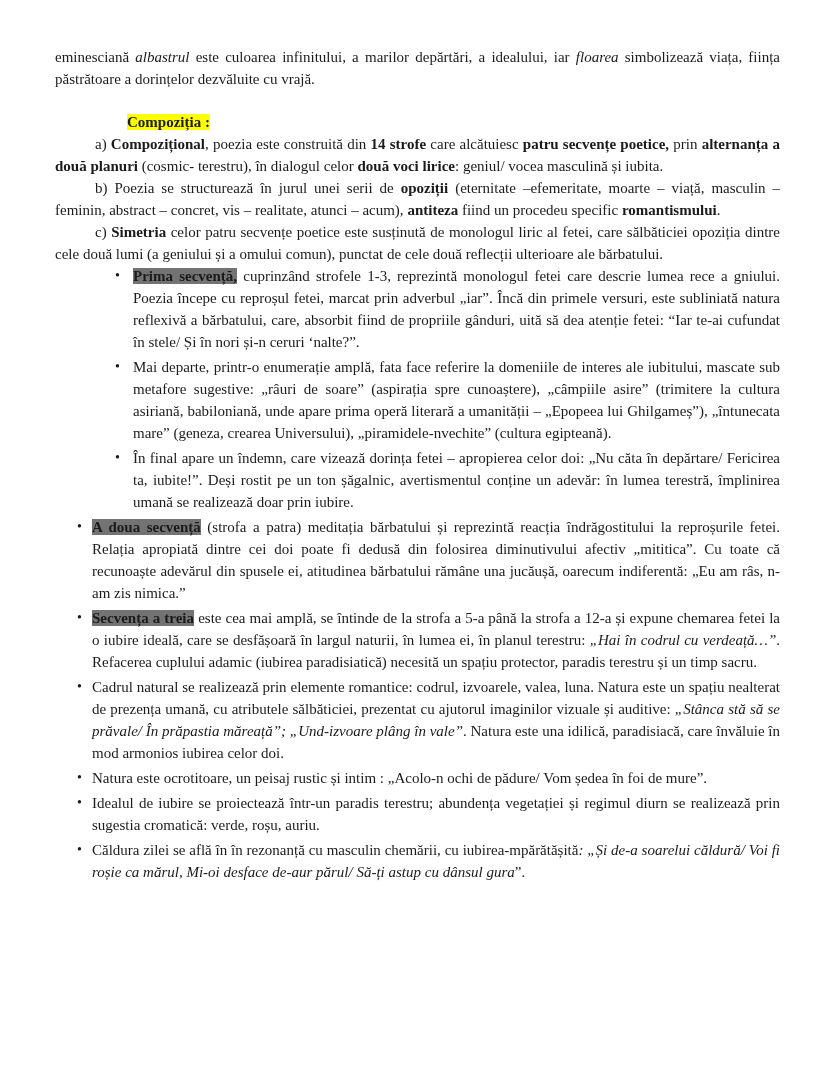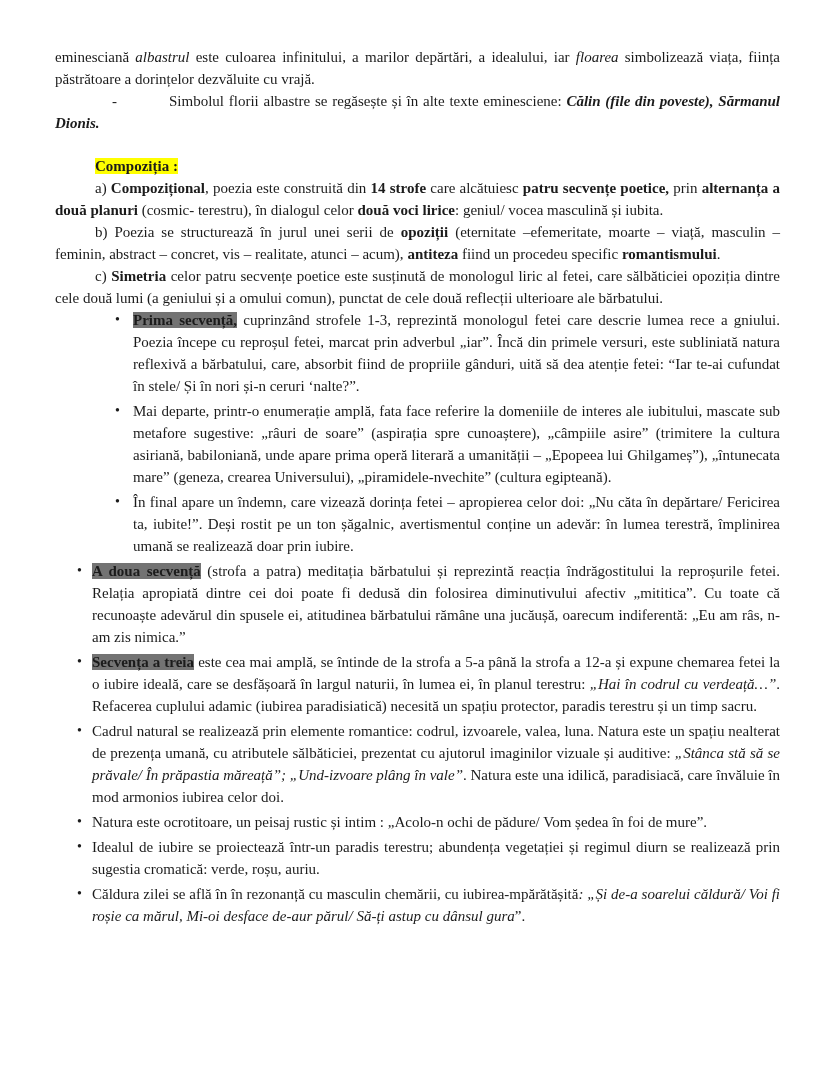--- a/index.html
+++ b/index.html
@@ -25,31 +25,30 @@
   .bullet.lvl2 { padding-left: 78px; }
   .marker {
     position: absolute;
     top: 0; 
     font-size: 14px;
   }
   .lvl1 > .marker { left: 22px; }
   .lvl2 > .marker { left: 60px; }
   .b { font-weight: bold; }
   .i { font-style: italic; }
-  .hl-y { background: #ffff00; }
+  .hl-y { background: #ffff00; margin-left: 32px; }
   .hl-c { background: #737373; }
   .spacer { display: inline-block; }
 </style>
 </head>
 <body>
 
 <div class="page">
   <div>
       <div class="block p"><span class="">eminesciană </span><span class=" i">albastrul</span><span class=""> este culoarea infinitului, a marilor depărtări, a idealului, iar </span><span class=" i">floarea</span><span class=""> simbolizează viața, ființa păstrătoare a dorințelor dezvăluite cu vrajă.</span></div>
-      <div class="block p"><span class="spacer" style="width: 57px;"></span><span class="">-</span><span class="spacer" style="width: 52px;"></span><span class="">Simbolul florii albastre se regăsește și în alte texte eminesciene: </span><span class=" b i">Călin (file din poveste), Sărmanul Dionis.</span></div>
       <div class="block p indent mt"><span class=" b hl-y">Compoziția :</span></div>
       <div class="block p indent"><span class="">a) </span><span class=" b">Compozițional</span><span class="">, poezia este construită din </span><span class=" b">14 strofe</span><span class=""> care alcătuiesc </span><span class=" b">patru secvențe poetice,</span><span class=""> prin </span><span class=" b">alternanța a două planuri</span><span class=""> (cosmic- terestru), în dialogul celor </span><span class=" b">două voci lirice</span><span class="">: geniul/ vocea masculină și iubita.</span></div>
       <div class="block p indent"><span class="">b) Poezia se structurează în jurul unei serii de </span><span class=" b">opoziții</span><span class=""> (eternitate –efemeritate, moarte – viață, masculin – feminin, abstract – concret, vis – realitate, atunci – acum), </span><span class=" b">antiteza</span><span class=""> fiind un procedeu specific </span><span class=" b">romantismului</span><span class="">.</span></div>
       <div class="block p indent"><span class="">c) </span><span class=" b">Simetria</span><span class=""> celor patru secvențe poetice este susținută de monologul liric al fetei, care sălbăticiei opoziția dintre cele două lumi (a geniului și a omului comun), punctat de cele două reflecții ulterioare ale bărbatului.</span></div>
       <div class="block bullet lvl2"><span class="marker">•</span><span class=" b hl-c">Prima secvență,</span><span class=""> cuprinzând strofele 1-3, reprezintă monologul fetei care descrie lumea rece a gniului. Poezia începe cu  reproșul fetei, marcat prin adverbul „iar”. Încă din primele versuri, este subliniată natura reflexivă a bărbatului, care, absorbit fiind de propriile gânduri, uită să dea atenție fetei: “Iar te-ai cufundat în stele/ Și în nori și-n ceruri ‘nalte?”.</span></div>
       <div class="block bullet lvl2"><span class="marker">•</span><span class="">Mai departe, printr-o enumerație amplă, fata face referire la domeniile de interes ale iubitului, mascate sub metafore sugestive: „râuri de soare” (aspirația spre cunoaștere), „câmpiile asire” (trimitere la cultura asiriană, babiloniană, unde apare prima operă literară a umanității – „Epopeea lui Ghilgameș”), „întunecata mare” (geneza, crearea Universului), „piramidele-nvechite” (cultura egipteană).</span></div>
       <div class="block bullet lvl2"><span class="marker">•</span><span class="">În final apare un îndemn, care vizează dorința fetei – apropierea celor doi: „Nu căta în depărtare/ Fericirea ta, iubite!”. Deși rostit pe un ton șăgalnic, avertismentul conține un adevăr: în lumea terestră, împlinirea umană se realizează doar prin iubire.</span></div>
       <div class="block bullet lvl1"><span class="marker">•</span><span class=" b hl-c">A doua secvență</span><span class=""> (strofa a patra) meditația bărbatului și  reprezintă reacția îndrăgostitului la reproșurile fetei. Relația apropiată dintre cei doi poate fi dedusă din folosirea diminutivului afectiv „mititica”. Cu toate că recunoaște adevărul din spusele ei, atitudinea bărbatului rămâne una jucăușă, oarecum indiferentă: „Eu am râs, n-am zis nimica.”</span></div>
       <div class="block bullet lvl1"><span class="marker">•</span><span class=" b hl-c">Secvența a treia</span><span class="">  este cea mai amplă, se întinde de la strofa a 5-a până la strofa a 12-a și expune chemarea fetei la o iubire ideală, care se desfășoară în largul naturii, în lumea ei, în planul terestru: </span><span class=" i">„Hai în codrul cu verdeață…”</span><span class="">. Refacerea cuplului adamic (iubirea paradisiatică) necesită un spațiu protector, paradis terestru și un timp sacru.</span></div>
       <div class="block bullet lvl1"><span class="marker">•</span><span class="">Cadrul natural se realizează prin elemente romantice: codrul, izvoarele, valea, luna. Natura este un spațiu nealterat de prezența umană, cu atributele sălbăticiei, prezentat cu ajutorul imaginilor vizuale și auditive: </span><span class=" i">„Stânca stă să se prăvale/ În prăpastia măreață”; „Und-izvoare plâng în vale”</span><span class="">. Natura este una idilică, paradisiacă, care învăluie în mod armonios iubirea celor doi.</span></div>

